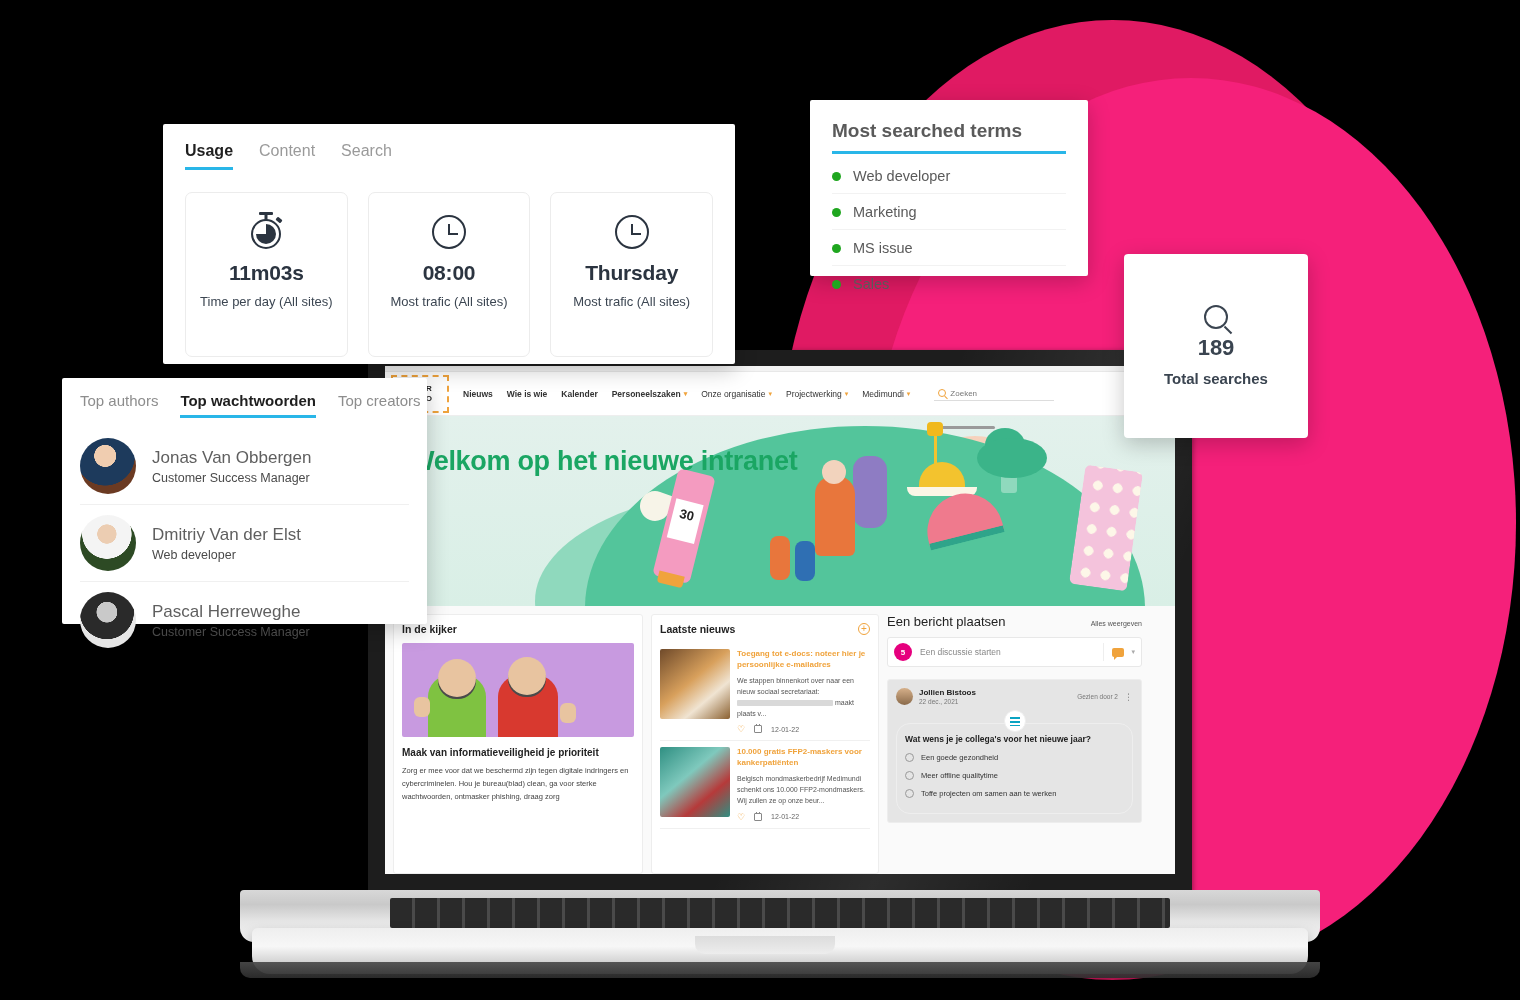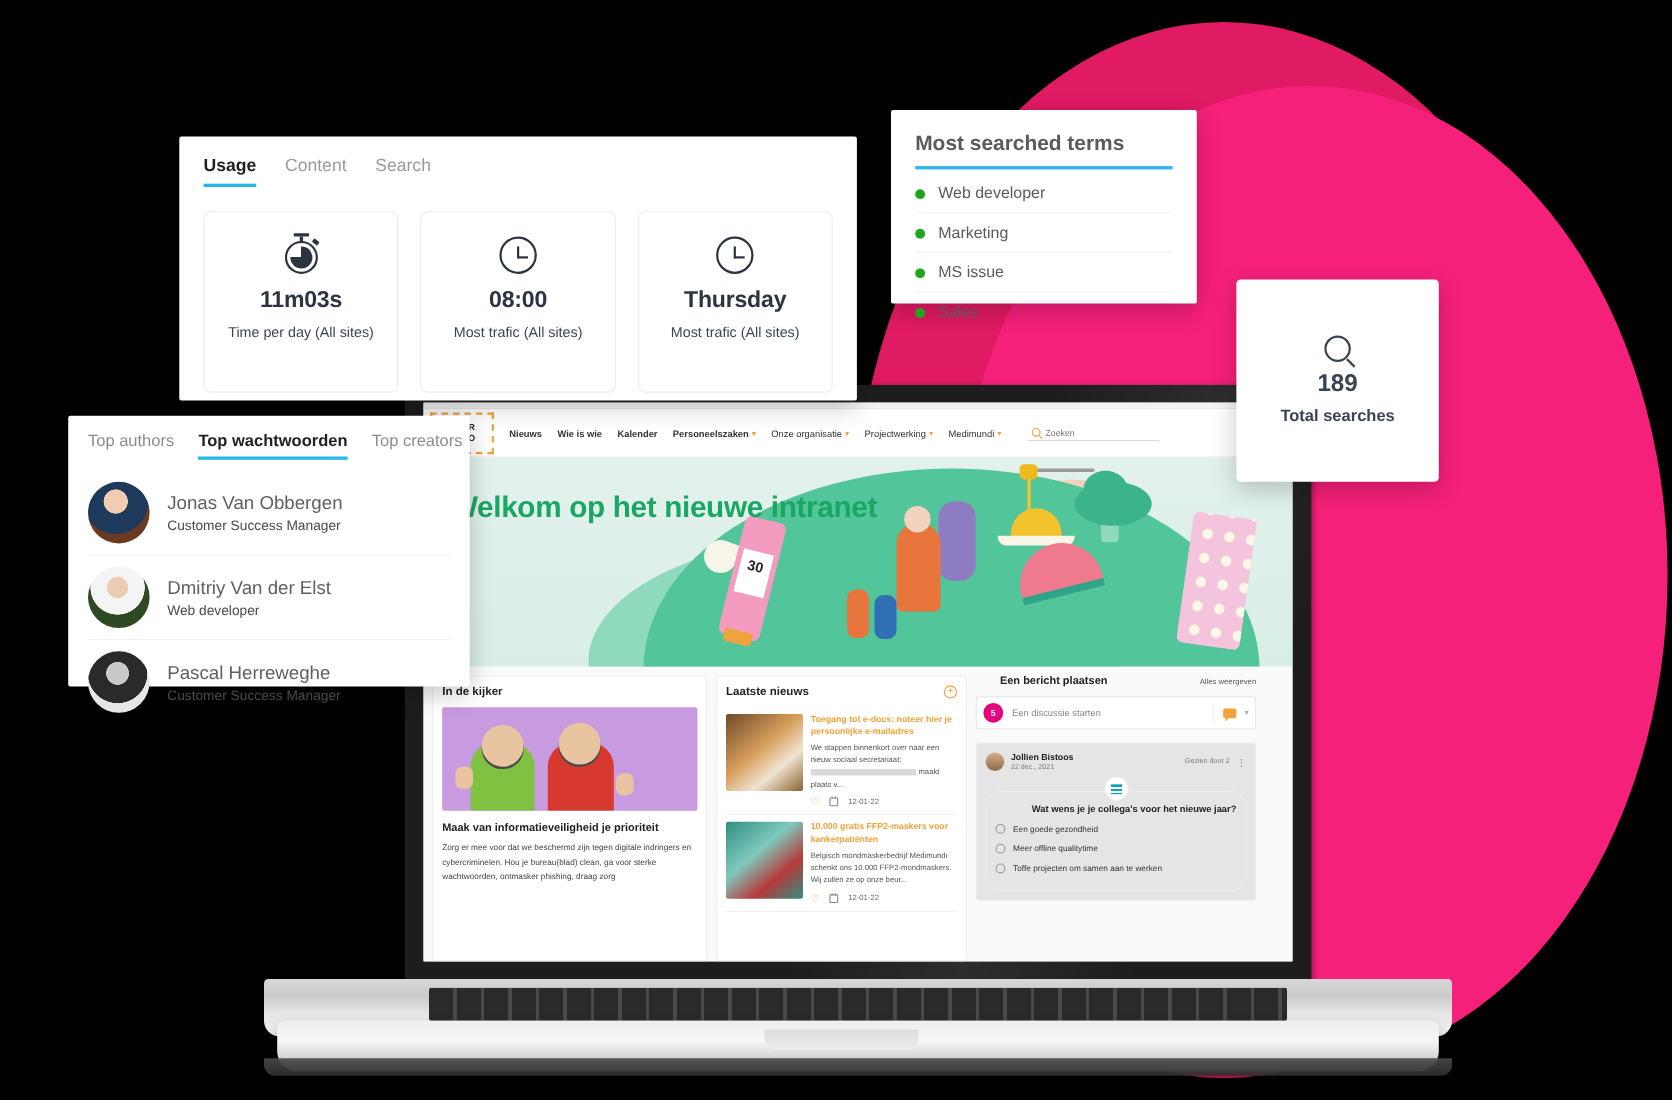--- a/index.html
+++ b/index.html
@@ -183,21 +183,21 @@
   .news-text { font-size: 7px; line-height: 1.6; color: #555; margin-top: 4px; }
   .redact { display:inline-block; width:96px; height:6px; background:#d9d9d9; border-radius:1px; vertical-align:middle;}
   .news-meta { display: flex; align-items: center; gap: 9px; margin-top: 5px; font-size: 7px; color: #666; }
   .heart { color: #f0a33c; font-size: 9px; }
   .cal { width: 8px; height: 8px; border: 1px solid #888; border-radius: 1px; position:relative;}
   .cal::before{content:"";position:absolute;top:-2px;left:1px;width:1px;height:2px;background:#888;}
   .cal::after{content:"";position:absolute;top:-2px;right:1px;width:1px;height:2px;background:#888;}
 
   
   .ber-head { display:flex; align-items: baseline; justify-content: space-between; margin-bottom: 8px; }
-  .ber-title { font-size: 10px; font-weight: 700; color: #222; margin-left: 22px; }
+  .ber-title { font-size: 13px; font-weight: 400; color: #222; }
   .ber-all { font-size: 7px; color: #555; }
   .start-row {
     display: flex; align-items: center; background: #fff; border: 1px solid #e8e8e8; border-radius: 3px;
     padding: 5px 6px; margin-bottom: 12px;
   }
   .avatar-pink { width: 18px; height: 18px; border-radius: 50%; background: #e6007e; color: #fff; font-size: 8px;
                  display:flex; align-items:center; justify-content:center; font-weight:700; flex:none;}
   .start-ph { flex: 1; font-size: 8.5px; color: #888; margin-left: 8px; }
   .chat-ico { width: 12px; height: 9px; background: #f0a33c; border-radius: 2px; position: relative; }
   .chat-ico::after{content:"";position:absolute;left:2px;bottom:-3px;border-left:3px solid #f0a33c;border-bottom:3px solid transparent;}
@@ -212,32 +212,32 @@
   .post-right { margin-left: auto; display:flex; align-items:center; gap:6px; font-size: 6.5px; color:#777;}
   .dots { color:#777; font-size:9px; letter-spacing:0; }
   .poll-badge {
     position: absolute; left: 50%; top: 30px; transform: translateX(-50%);
     width: 22px; height: 22px; border-radius: 50%; background:#fff; border:1px solid #eee;
     display:flex; align-items:center; justify-content:center;
   }
   .poll-badge i { display:block; width: 10px; height: 9px;
     background: linear-gradient(#0aa3c2 0 2px, transparent 2px 4px, #0aa3c2 4px 6px, transparent 6px 8px, #0aa3c2 8px 9px);
   }
-  .poll-box { margin-top: 18px; border: 1px solid #eee; border-radius: 14px; padding: 10px 8px 6px; text-align: right; }
+  .poll-box { margin-top: 18px; border: 1px solid #eee; border-radius: 14px; padding: 10px 8px 6px; }
   .poll-q { font-size: 8.5px; font-weight: 700; color: #222; margin-bottom: 9px; }
   .poll-opt { display: flex; align-items: center; gap: 7px; font-size: 7.5px; color: #333; margin-bottom: 9px; }
   .radio { width: 9px; height: 9px; border: 1px solid #999; border-radius: 50%; flex: none; }
 
   
   .fcard {
     position: absolute; background: #fff; border-radius: 2px;
     box-shadow: 0 6px 22px rgba(0,0,0,.22);
   }
   
-  #usage-card { left: 163px; top: 124px; width: 616px; height: 240px; padding: 18px 22px; }
+  #usage-card { left: 163px; top: 124px; width: 572px; height: 240px; padding: 18px 22px; }
   .tabs { display: flex; gap: 26px; border-bottom: 0; }
   .tab { font-size: 16px; color: #9a9a9a; padding-bottom: 7px; }
   .tab.active { color: #1f1f1f; font-weight: 600; border-bottom: 3px solid #29b6e8; }
   .stat-row { display: flex; gap: 20px; margin-top: 22px; }
   .stat {
     flex: 1; border: 1px solid #ececec; border-radius: 7px; height: 165px;
     display: flex; flex-direction: column; align-items: center; justify-content: flex-start; padding-top: 22px;
   }
   .stat .big { font-size: 21px; font-weight: 700; color: #2b3440; margin-top: 12px; letter-spacing: -.2px;}
   .stat .sub { font-size: 13px; color: #3c4652; text-align: center; margin-top: 8px; line-height: 1.35; max-width: 140px;}

